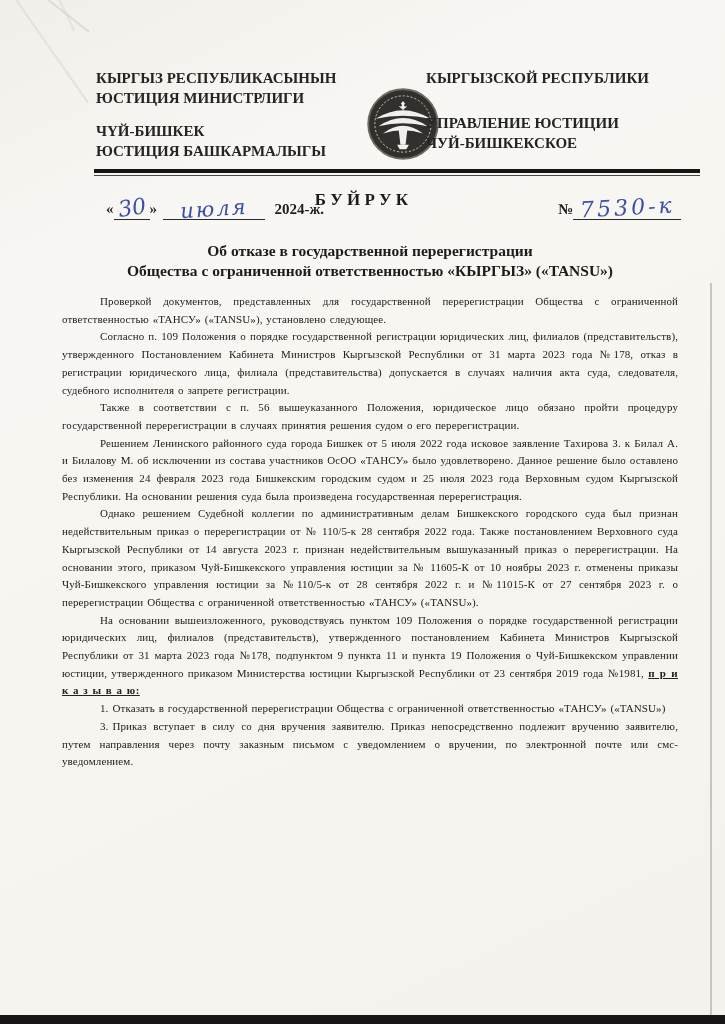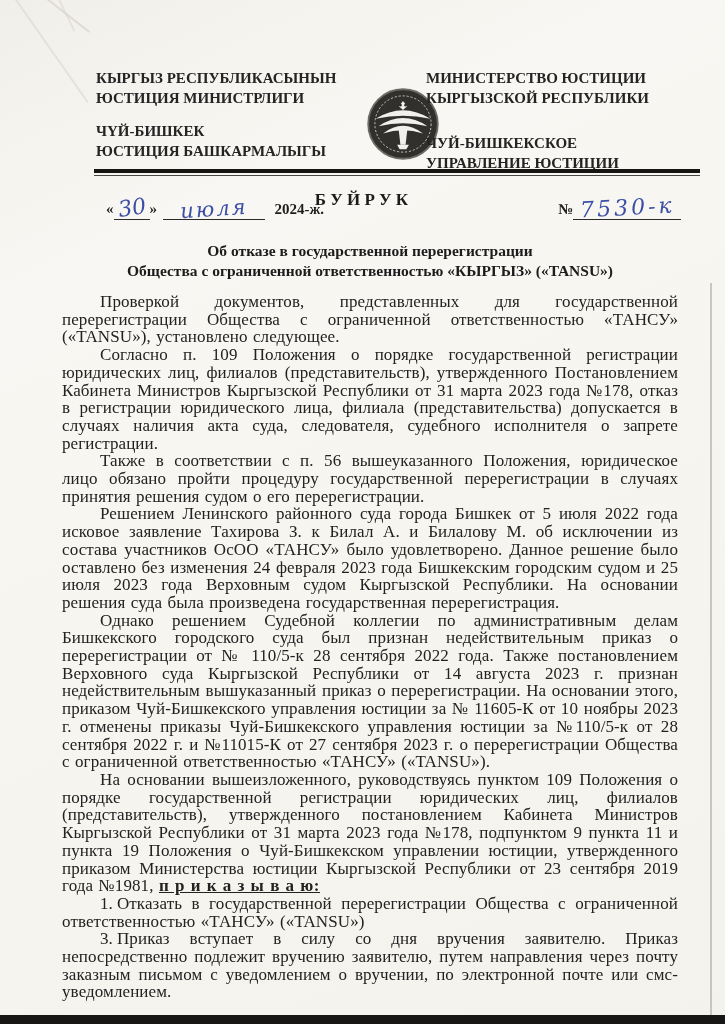--- a/index.html
+++ b/index.html
@@ -56,21 +56,21 @@
     font-size:17px;line-height:24px;color:#1c1c1c;
   }
 
   
   .content{position:absolute;top:241px;left:62px;width:616px;}
   .title{
     text-align:center;font-weight:bold;font-size:15.5px;line-height:19.5px;
     margin-bottom:13px;color:#1c1c1c;font-family:Liberation Serif, serif;
   }
   .content p{
-    margin:0;font-size:17px;line-height:17.7px;
+    margin:0;font-size:11px;line-height:17.7px;
     text-indent:38px;text-align:justify;color:#222;
     word-spacing:1px;letter-spacing:.1px;
   }
   .content p b{letter-spacing:.5px;text-decoration:underline;}
   .onum{padding-right:4px;}
 </style>
 </head>
 <body>
 
 <div class="page">
@@ -98,25 +98,24 @@
       <circle cx="53.4" cy="24.5" r="1.7" fill="#2a2927"></circle>
       <path d="M13 43 Q50 20 87 43 Q50 35 13 43 Z" fill="#f2f0ec"></path>
       <path d="M17 53 Q50 31 83 53 Q50 45 17 53 Z" fill="#f2f0ec"></path>
       <path d="M23 63 Q50 42 77 63 Q50 54 23 63 Z" fill="#f2f0ec"></path>
       <path d="M44 56 L56 56 L53.5 78 L46.5 78 Z" fill="#f2f0ec"></path>
       <path d="M42 78 h16 l-3.5 6 h-9 z" fill="#f2f0ec"></path>
     </svg>
   </div>
 
   <div class="h-right">
-    <div>МИНИСТЕРСТВО ЮСТИЦИИ</div>
     <div>КЫРГЫЗСКОЙ РЕСПУБЛИКИ</div>
     <div class="dept">
+      <div>УПРАВЛЕНИЕ ЮСТИЦИИ</div>
       <div>ЧУЙ-БИШКЕКСКОЕ</div>
-      <div>УПРАВЛЕНИЕ ЮСТИЦИИ</div>
     </div>
   </div>
 
   <div class="divider"></div>
 
   <div class="meta-row">
     <div class="date-line">
       <span>«</span><span class="day-slot"><span class="hw day">30</span></span><span>»</span>
       <span class="month-slot"><span class="hw month">июля</span></span>
       <span>2024-ж.</span>

